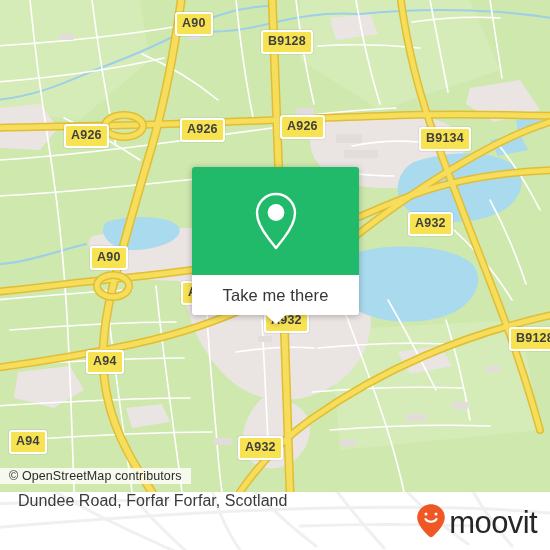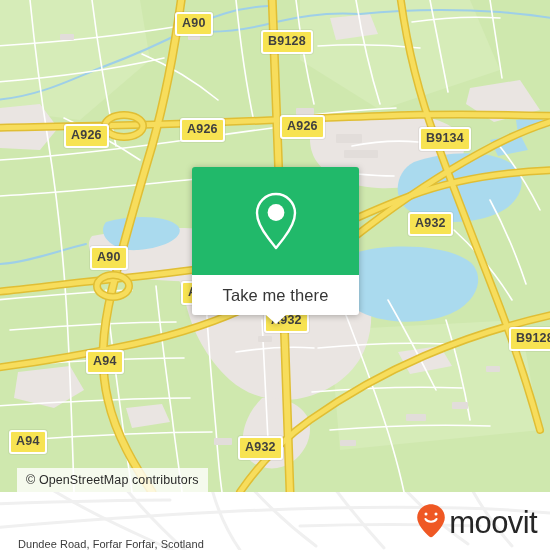--- a/index.html
+++ b/index.html
@@ -26,23 +26,23 @@
     width: 550px;
     height: 492px;
     overflow: hidden;
     background: #cfe8ae;
   }
   #map svg { display: block; }
 
   
   #attribution {
     position: absolute;
-    left: 17px;
+    left: 0;
     top: 468px;
-    height: 24px;
+    height: 16px;
     padding: 0 9px;
     display: flex;
     align-items: center;
     background: rgba(255,255,255,0.78);
     font-size: 12.5px;
     color: #2b2b2b;
     letter-spacing: 0.1px;
     white-space: nowrap;
     z-index: 6;
   }
@@ -106,22 +106,22 @@
     left: 0; top: 0;
     width: 550px; height: 58px;
     opacity: 1;
   }
   #footer-title {
     position: absolute;
     left: 18px;
     top: 0;
     height: 58px;
     display: flex;
-    align-items: flex-end;
-    font-size: 11px;
+    align-items: flex-start;
+    font-size: 16px;
     color: #3b3b3b;
     letter-spacing: 0.05px;
     white-space: nowrap;
   }
   #brand {
     position: absolute;
     right: 13px;
     top: 0;
     height: 58px;
     display: flex;

